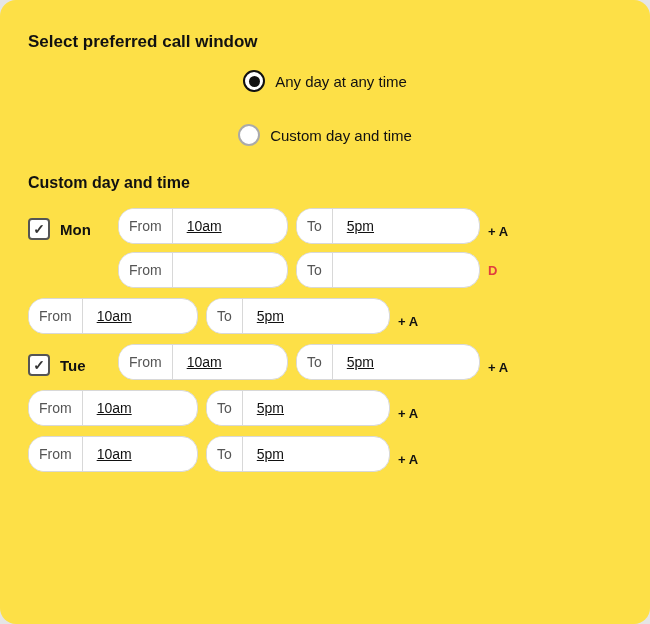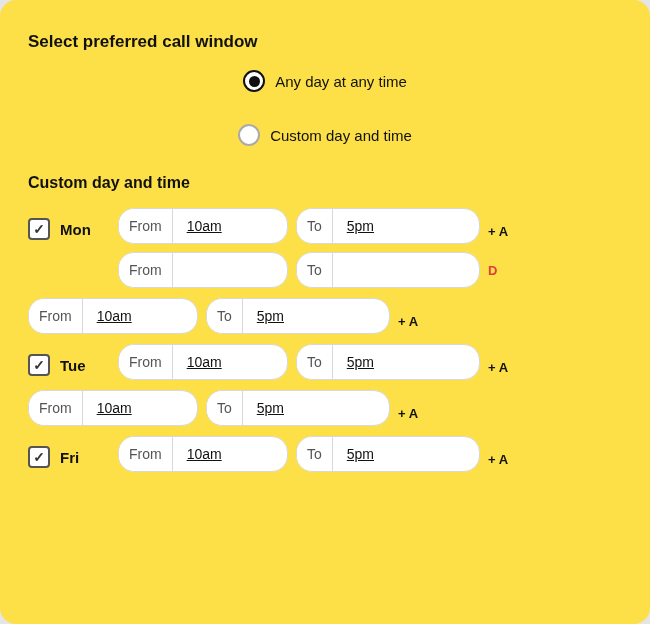--- a/index.html
+++ b/index.html
@@ -261,24 +261,20 @@
         <div class="time-field to-field">
           <span class="time-field-label">To</span>
           <span class="time-field-value">5pm</span>
         </div>
         <span class="add-btn">+ A</span>
       </div>
     </div>
   </div>
 
   <div class="day-row">
-    <div class="day-checkbox-area">
-      <div class="checkbox checked"></div>
-      <span class="day-label">Fri</span>
-    </div>
     <div class="time-slots">
       <div class="time-row">
         <div class="time-field from-field">
           <span class="time-field-label">From</span>
           <span class="time-field-value">10am</span>
         </div>
         <div class="time-field to-field">
           <span class="time-field-label">To</span>
           <span class="time-field-value">5pm</span>
         </div>

